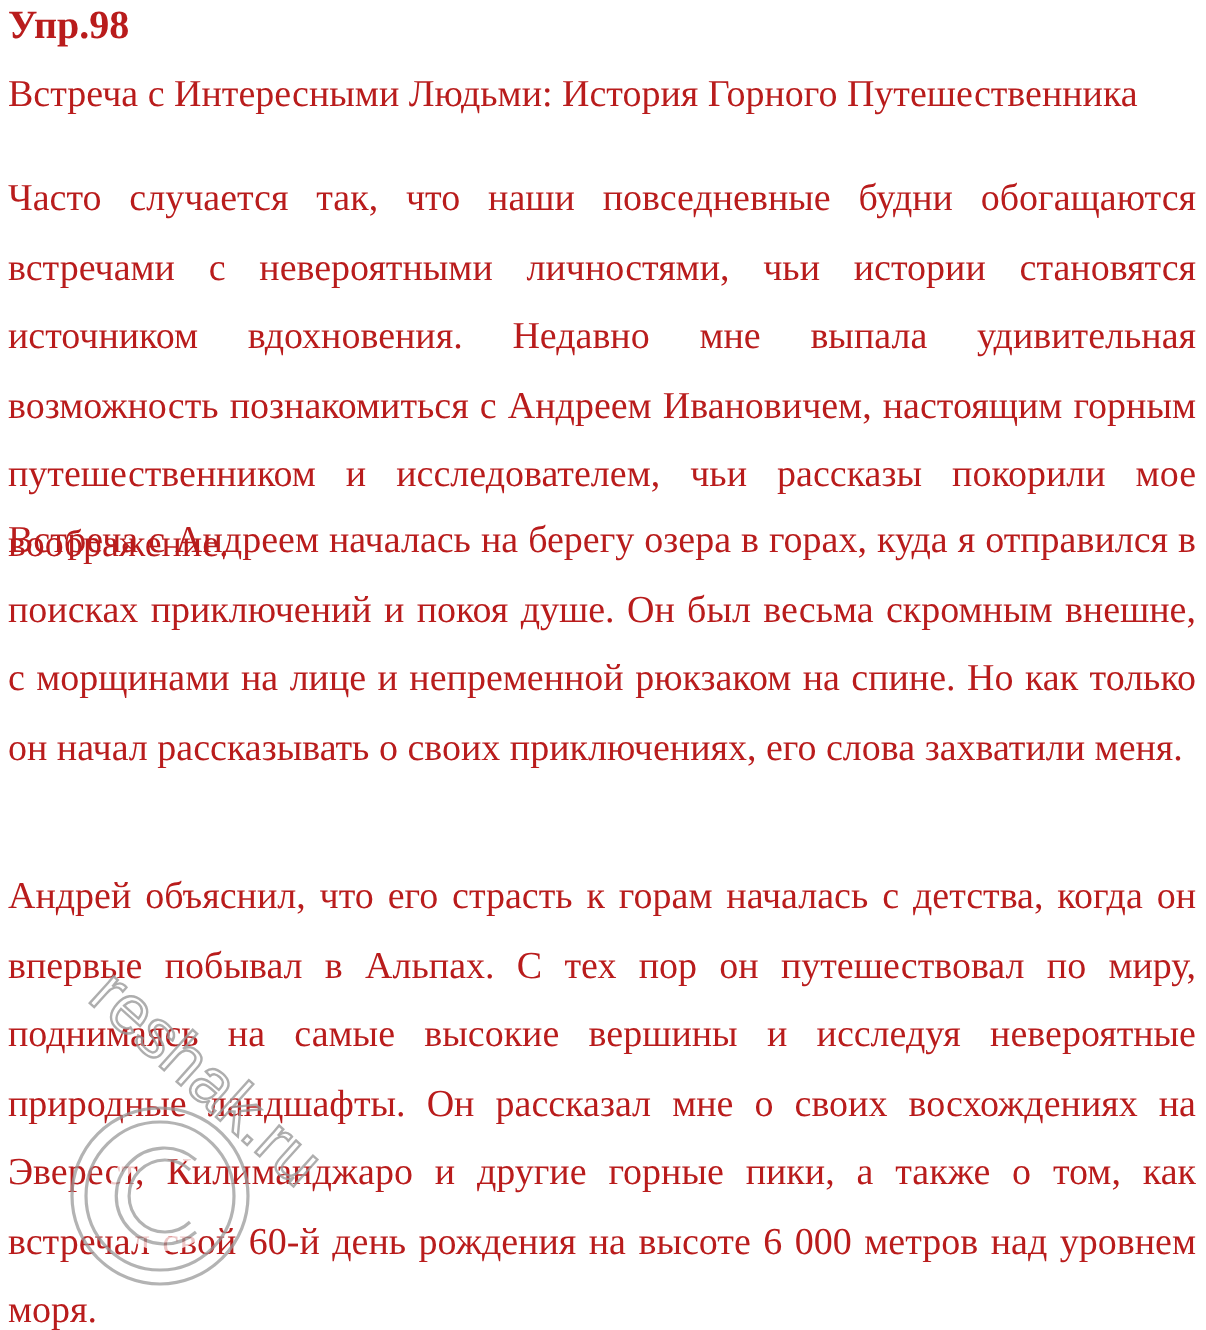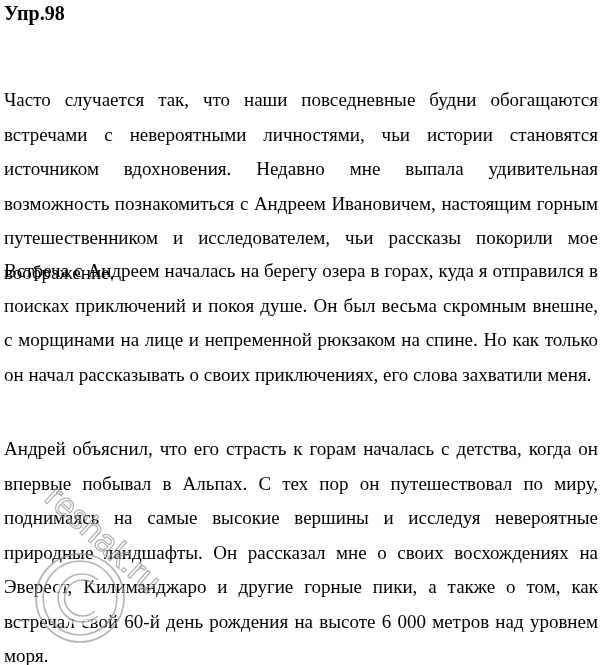--- a/index.html
+++ b/index.html
@@ -1,19 +1,19 @@
 <!DOCTYPE html>
 <html><head>
 <meta charset="utf-8">
 <style>
   html, body { margin: 0; padding: 0; background: #ffffff; }
   body { width: 603px; height: 665px; overflow: hidden; position: relative; }
   .page {
     position: absolute; left: 0; top: 0; width: 603px; height: 665px;
-    font-family: "Liberation Serif", serif; color: #000000;
+    font-family: "Liberation Serif", serif; color: #b91c1c;
   }
   .heading {
     position: absolute; left: 4px; top: 1px;
     font-size: 20px; font-weight: bold; line-height: 24px;
   }
   .title {
     position: absolute; left: 4px; top: 36px; width: 594px;
     font-size: 19px; line-height: 24px; white-space: nowrap;
   }
   .para {
@@ -28,20 +28,21 @@
   .watermark {
     position: absolute; left: 18px; top: 468px; width: 170px; height: 190px;
     pointer-events: none;
   }
 </style>
 </head>
 <body>
 
 <div class="page">
   <div class="heading">Упр.98</div>
+  <div class="title">Встреча с Интересными Людьми: История Горного Путешественника</div>
   <p class="para p1">Часто случается так, что наши повседневные будни обогащаются встречами с невероятными личностями, чьи истории становятся источником вдохновения. Недавно мне выпала удивительная возможность познакомиться с Андреем Ивановичем, настоящим горным путешественником и исследователем, чьи рассказы покорили мое воображение.</p>
   <p class="para p2">Встреча с Андреем началась на берегу озера в горах, куда я отправился в поисках приключений и покоя душе. Он был весьма скромным внешне, с морщинами на лице и непременной рюкзаком на спине. Но как только он начал рассказывать о своих приключениях, его слова захватили меня.</p>
   <p class="para p3">Андрей объяснил, что его страсть к горам началась с детства, когда он впервые побывал в Альпах. С тех пор он путешествовал по миру, поднимаясь на самые высокие вершины и исследуя невероятные природные ландшафты. Он рассказал мне о своих восхождениях на Эверест, Килиманджаро и другие горные пики, а также о том, как встречал свой 60-й день рождения на высоте 6 000 метров над уровнем моря.</p>
 
   <svg class="watermark" viewBox="0 0 170 190">
     <g fill="none" stroke="#9a9a9a" stroke-width="1.6" opacity="0.75">
       <circle cx="62" cy="130" r="44"></circle>
       <circle cx="62" cy="130" r="37"></circle>
       <path d="M80 112 A24 24 0 1 0 80 148" stroke-width="7" stroke="#ffffff" opacity="1"></path>
       <path d="M80 112 A24 24 0 1 0 80 148"></path>

